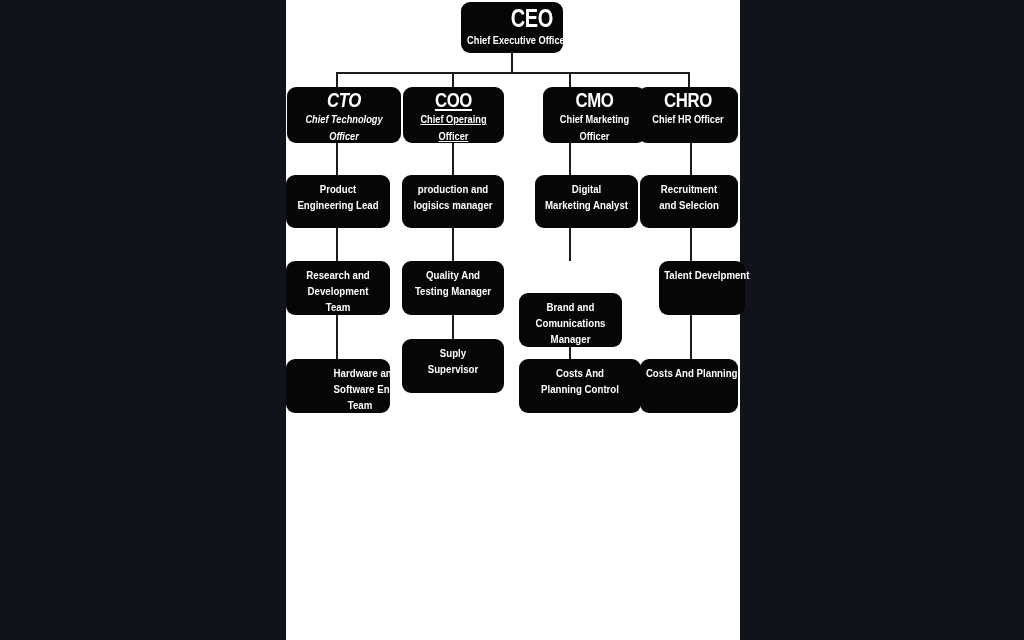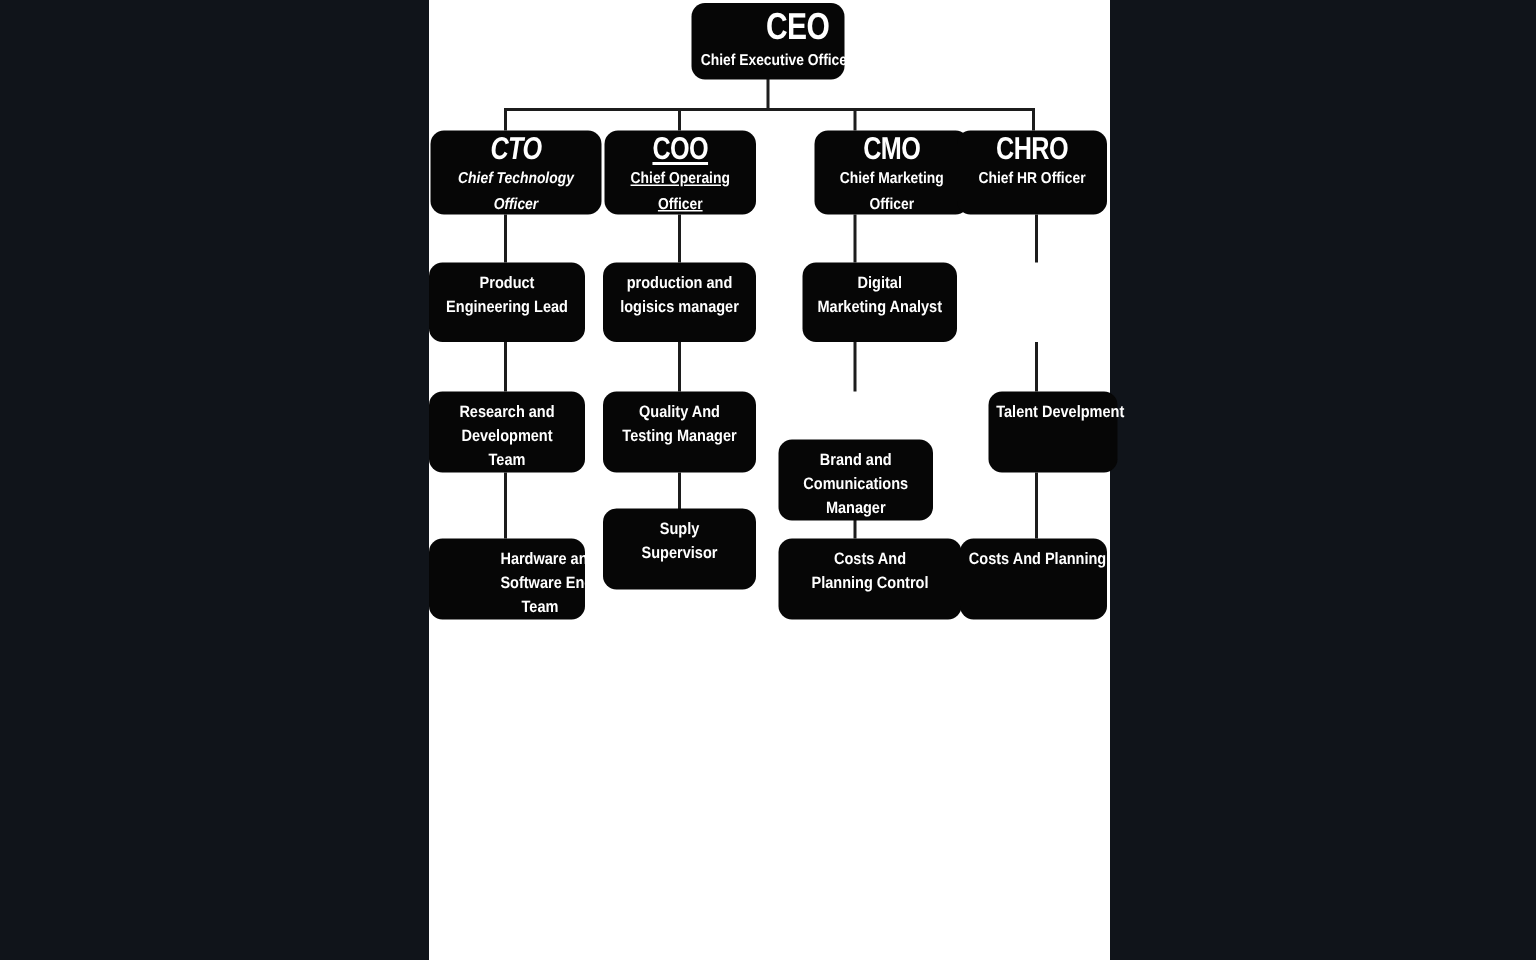--- a/index.html
+++ b/index.html
@@ -118,20 +118,24 @@
 Engineering Lead</span>
   </div>
   <div class="node leaf" style="left:116px;top:175px;width:102px;height:53px;">
     <span class="label">production and
 logisics manager</span>
   </div>
   <div class="node leaf" style="left:233px;top:175px;width:103px;height:53px;margin-left:16px;">
     <span class="label">Digital
 Marketing Analyst</span>
   </div>
+  <div class="node leaf" style="left:354px;top:175px;width:98px;height:53px;">
+    <span class="label">Recruitment
+and Selecion</span>
+  </div>
 
   <div class="node leaf" style="left:0px;top:261px;width:104px;height:54px;">
     <span class="label">Research and
 Development
 Team</span>
   </div>
   <div class="node leaf" style="left:116px;top:261px;width:102px;height:54px;">
     <span class="label">Quality And
 Testing Manager</span>
   </div>

